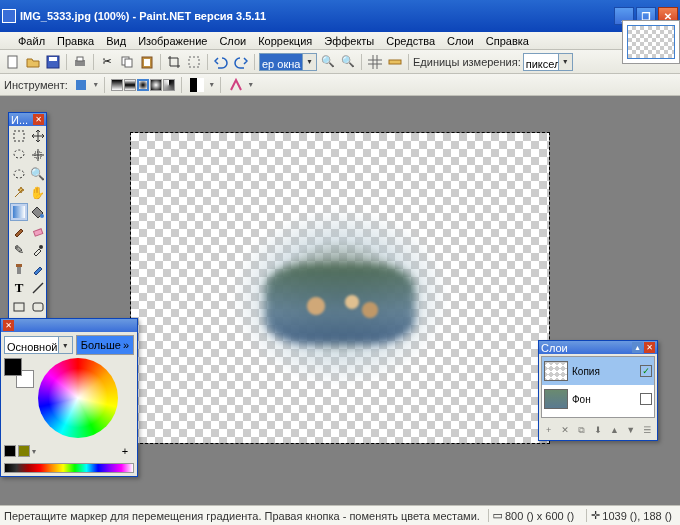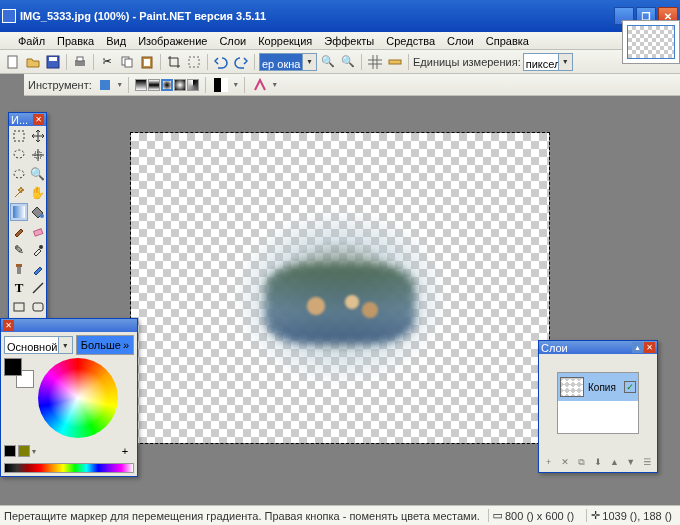--- a/index.html
+++ b/index.html
@@ -18,21 +18,21 @@
 
 
 .toolbar { background: linear-gradient(#f5f5f0, #e8e8e0); height: 24px; display: flex; align-items: center; padding: 0 4px; border-bottom: 1px solid #c0c0b8; gap: 2px; }
 .tbtn { width: 18px; height: 18px; display: flex; align-items: center; justify-content: center; border: 1px solid transparent; }
 .tdiv { width: 1px; height: 16px; background: #c0c0b8; margin: 0 2px; }
 .combo { height: 18px; border: 1px solid #7b9ebd; background: #fff; display: flex; align-items: flex-end; padding: 0 2px; min-width: 50px; position: relative; }
 .combo.sel { background: #316ac5; color: white; }
 .combo .arrow { position: absolute; right: 0; width: 14px; height: 16px; background: #e8e8e0; border-left: 1px solid #7b9ebd; display: flex; align-items: center; justify-content: center; font-size: 8px; color: #333; }
 
 
-.tooloptions { background: linear-gradient(#f5f5f0, #e8e8e0); height: 22px; display: flex; align-items: center; padding: 0 4px; border-bottom: 1px solid #c0c0b8; gap: 4px; margin-left: 24px; }
+.tooloptions { background: linear-gradient(#f5f5f0, #e8e8e0); height: 22px; display: flex; align-items: center; padding: 0 4px; border-bottom: 1px solid #c0c0b8; gap: 4px; }
 .swatch-row { display: flex; gap: 1px; }
 .swatch { width: 12px; height: 12px; border: 1px solid #999; }
 
 
 .canvas-wrap { position: absolute; left: 130px; top: 132px; width: 420px; height: 312px; border: 1px dashed #000; }
 .checker { width: 100%; height: 100%; background-image:
    linear-gradient(45deg,#ccc 25%,transparent 25%),
    linear-gradient(-45deg,#ccc 25%,transparent 25%),
    linear-gradient(45deg,transparent 75%,#ccc 75%),
    linear-gradient(-45deg,transparent 75%,#ccc 75%);
@@ -70,21 +70,21 @@
 .primary-swatches .fg { position: absolute; width: 18px; height: 18px; background: #000; border: 1px solid #888; left: 0; top: 0; z-index:1;}
 .primary-swatches .bg { position: absolute; width: 18px; height: 18px; background: #fff; border: 1px solid #888; right: 0; bottom: 0; }
 .color-wheel { width: 80px; height: 80px; border-radius: 50%; background: conic-gradient(red,orange,yellow,lime,cyan,blue,magenta,red); position: relative; }
 .color-wheel::after { content:''; position:absolute; inset:10px; border-radius:50%; background: radial-gradient(circle,#fff 0%, rgba(255,255,255,0) 70%); }
 .extra-swatches { display:flex; gap:2px; margin-top:4px; align-items:center;}
 .mini-sw { width:12px; height:12px; border:1px solid #999;}
 .hue-strip { height: 10px; margin-top: 3px; background: linear-gradient(90deg,#000,#333,#a00,#f00,#f80,#ff0,#0f0,#0ff,#00f,#80f,#f0f,#fff); border:1px solid #999;}
 
 
 #layers { left: 538px; top: 340px; width: 120px; }
-.layer-list { background: #fff; border: 1px solid #999; margin: 18px; height: 62px; overflow: hidden; }
+.layer-list { background: #fff; border: 1px solid #999; margin: 2px; height: 62px; overflow: hidden; }
 .layer-row { display: flex; align-items: center; height: 28px; padding: 2px; gap: 4px; }
 .layer-row.active { background: #9cc4f0; }
 .layer-thumb { width: 24px; height: 20px; border: 1px solid #666; background-image: linear-gradient(45deg,#ccc 25%,transparent 25%),linear-gradient(-45deg,#ccc 25%,transparent 25%),linear-gradient(45deg,transparent 75%,#ccc 75%),linear-gradient(-45deg,transparent 75%,#ccc 75%); background-size:6px 6px; background-color:#fff; }
 .layer-name { flex: 1; font-size: 10px; }
 .layer-vis { width: 12px; height: 12px; border: 1px solid #666; display:flex; align-items:center; justify-content:center; font-size:9px; color:#080;}
 .layer-btns { display: flex; gap: 1px; padding: 2px; background:#e8e8e0; }
 .layer-btns .tbtn { width: 16px; height: 16px; font-size:9px; opacity:0.5;}
 
 
 .statusbar { position: absolute; bottom: 0; left: 0; right: 0; height: 20px; background: #f5f5f0; border-top: 1px solid #c0c0b8; display: flex; align-items: center; padding: 0 4px; gap: 8px; font-size: 10px; color: #333; }
@@ -402,20 +402,25 @@
     <span class="t">Слои</span>
     <div class="panel-arrow">▴</div>
     <div class="panel-close">✕</div>
   </div>
   <div class="layer-list">
     <div class="layer-row active">
       <div class="layer-thumb"></div>
       <div class="layer-name">Копия</div>
       <div class="layer-vis">✓</div>
     </div>
+    <div class="layer-row">
+      <div class="layer-thumb" style="background:linear-gradient(#6a8a70,#5a7a90);"></div>
+      <div class="layer-name">Фон</div>
+      <div class="layer-vis"></div>
+    </div>
   </div>
   <div class="layer-btns">
     <div class="tbtn">+</div>
     <div class="tbtn">✕</div>
     <div class="tbtn">⧉</div>
     <div class="tbtn">⬇</div>
     <div class="tbtn">▲</div>
     <div class="tbtn">▼</div>
     <div class="tbtn">☰</div>
   </div>

